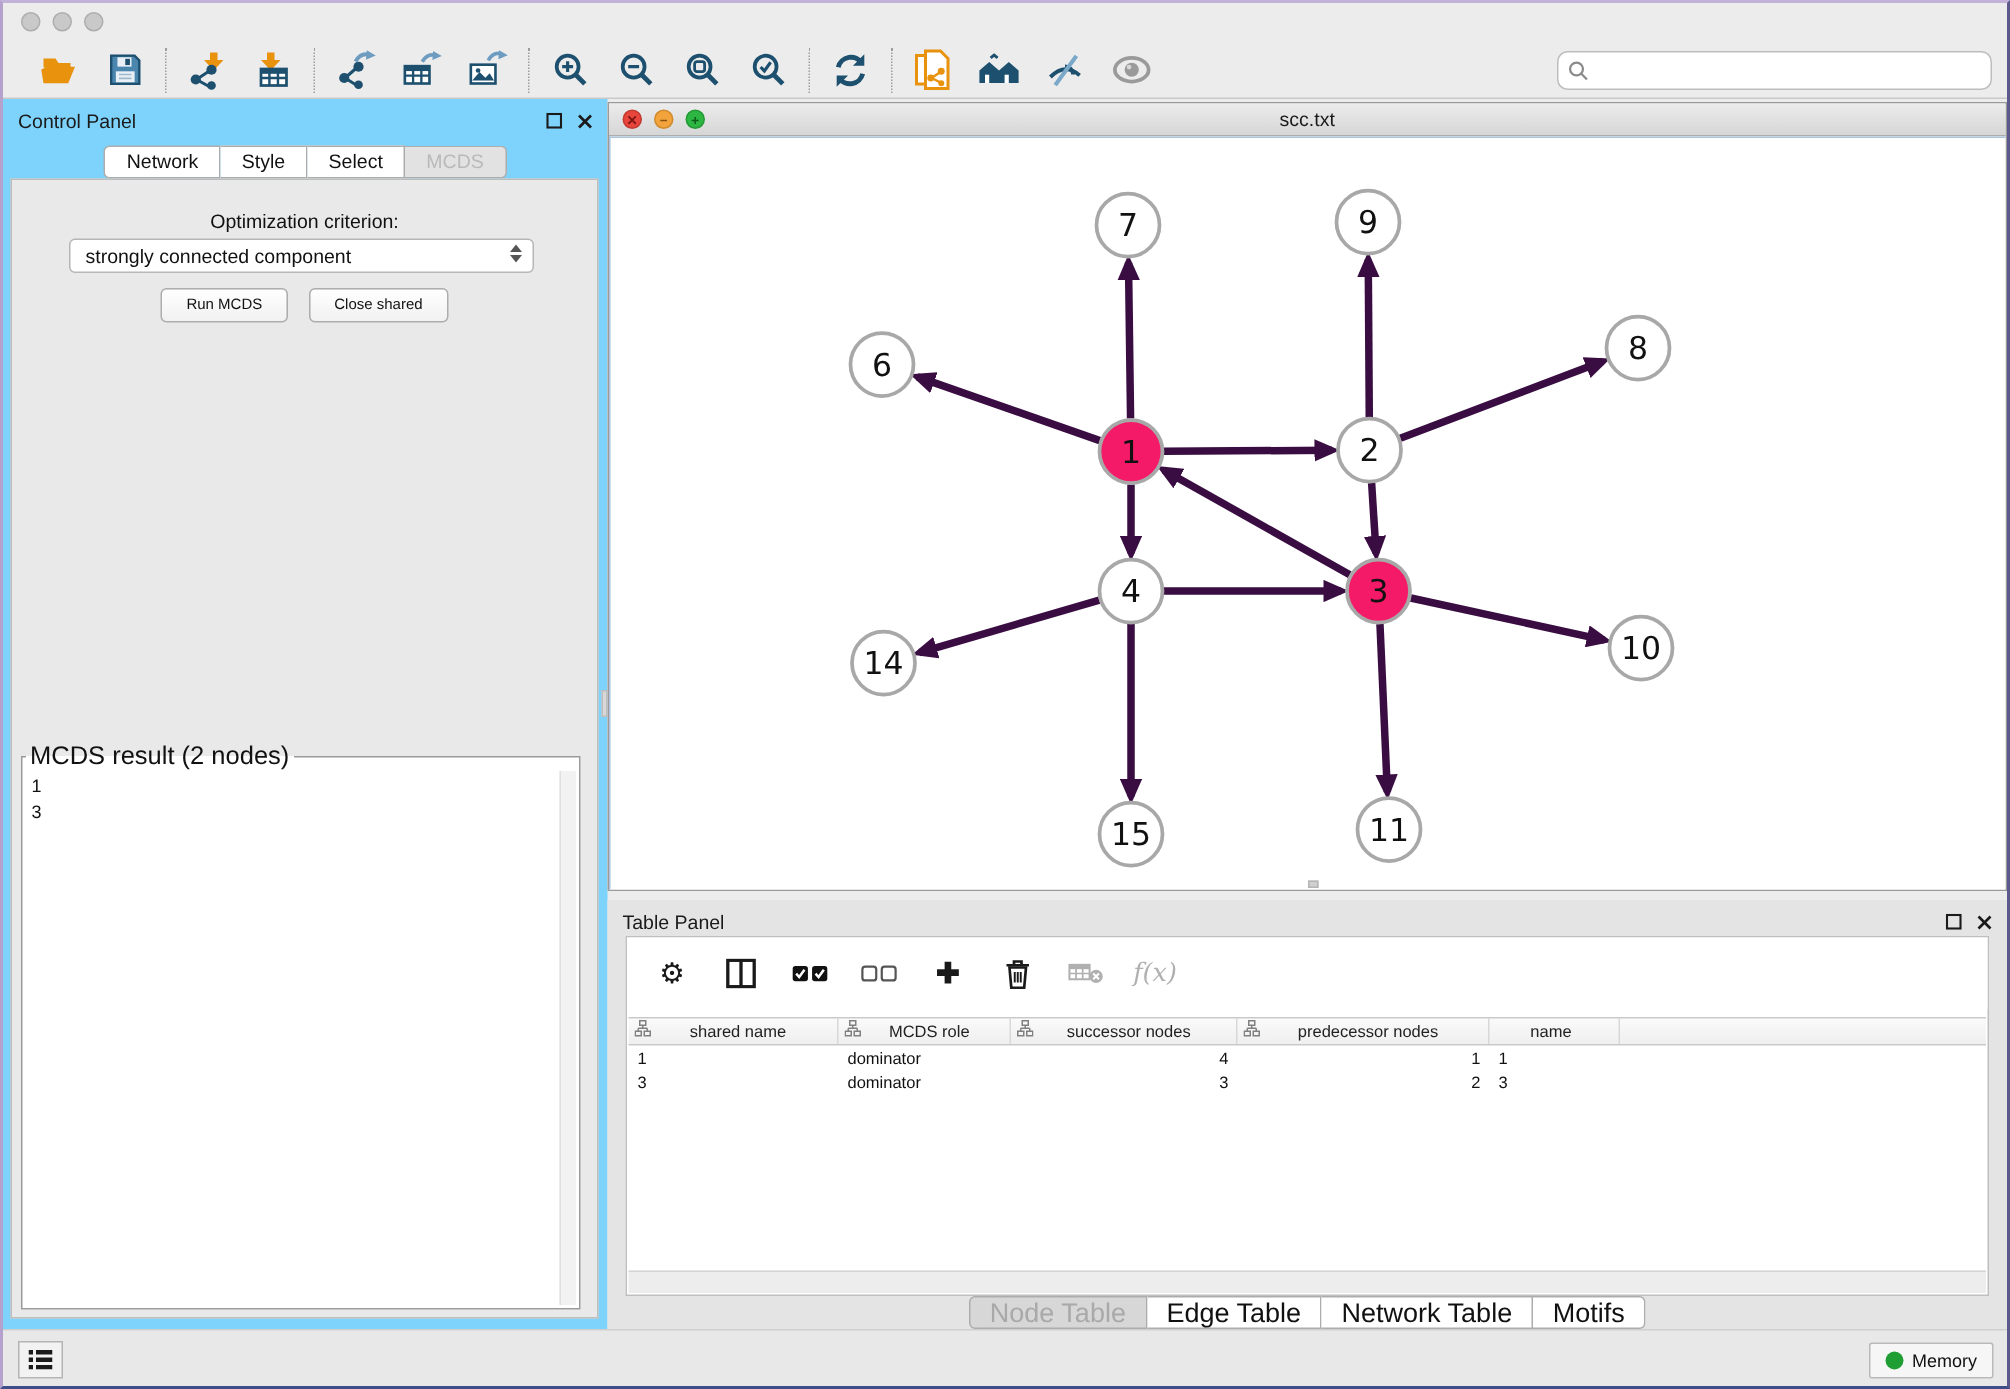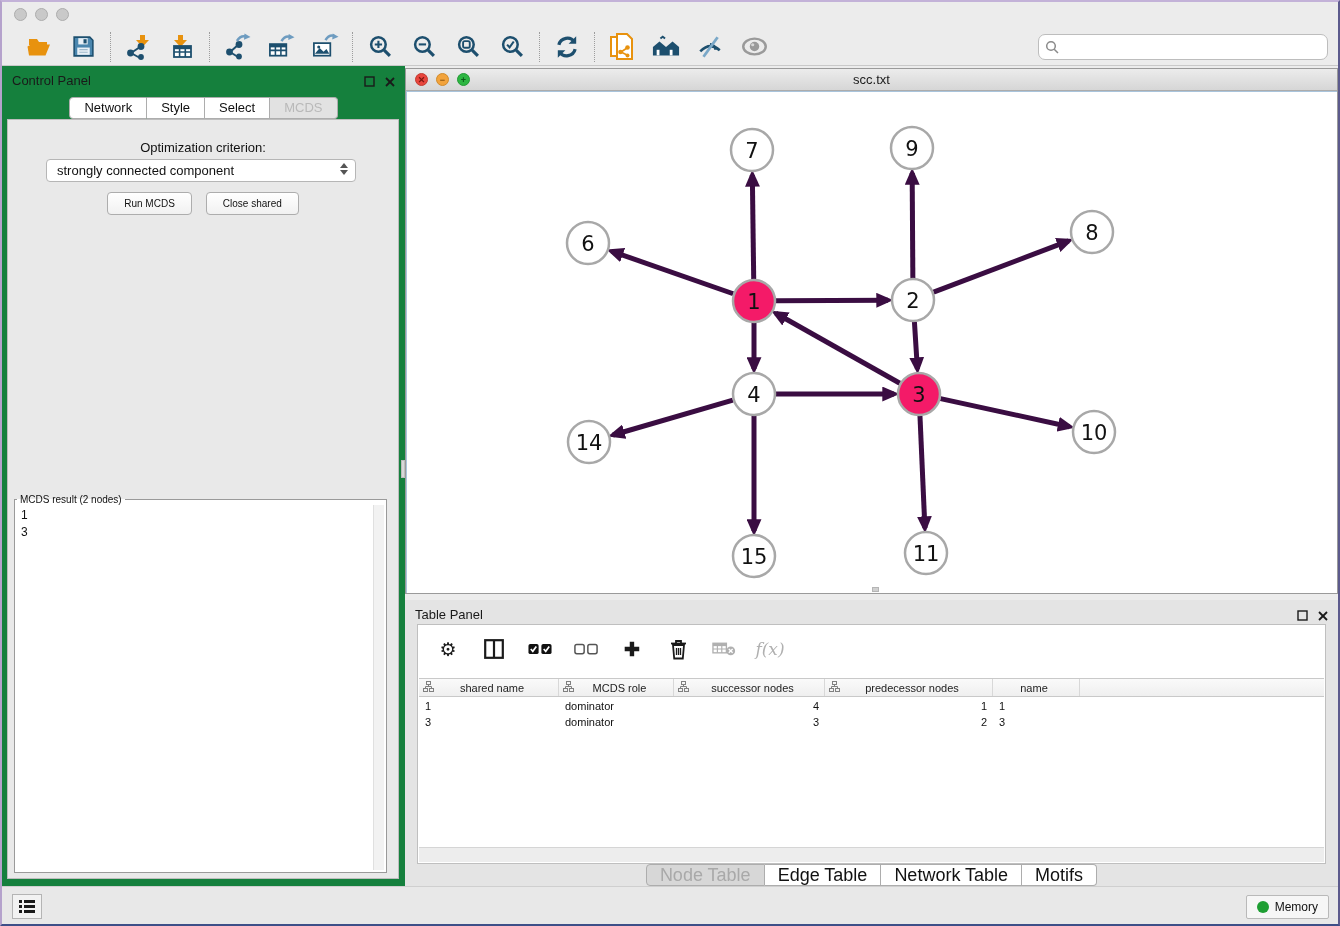--- a/index.html
+++ b/index.html
@@ -21,21 +21,21 @@
     border-bottom:1px solid #c9c9c9; display:flex; align-items:center; padding:0 10px; }
   .tgroup { display:flex; align-items:center; gap:16px; padding:0 13px; }
   .tsep { width:0; height:30px; border-left:1px dotted #9d9d9d; }
   .tbtn { width:28px; height:28px; display:flex; align-items:center; justify-content:center; cursor:default; }
   .searchwrap { margin-left:auto; position:relative; width:290px; height:26px; }
   .searchwrap input { width:100%; height:100%; border:1px solid #bdbdbd; border-radius:7px;
     background:#fff; padding-left:26px; font-size:13px; outline:none; }
   .search-glass { position:absolute; left:7px; top:6px; }
 
   
-  .control-panel { position:absolute; left:0; top:64px; width:403px; height:822px; background:#15803d; }
+  .control-panel { position:absolute; left:0; top:64px; width:403px; height:822px; background:#7dd3fc; }
   .panel-head { position:absolute; left:0; top:0; right:0; height:28px; }
   .panel-head .ptitle { position:absolute; left:10px; top:7px; font-size:13px; color:#1a1a1a; }
   .panel-icons { position:absolute; right:10px; top:7px; display:flex; gap:10px; align-items:center; }
   .cp-tabs { position:absolute; left:0; right:0; top:31px; display:flex; justify-content:center; }
   .cp-tab { height:22px; line-height:20px; padding:0 14px; font-size:13px; background:#fff;
     border:1px solid #adadad; border-left:none; color:#111; cursor:default; }
   .cp-tab:first-child { border-left:1px solid #adadad; border-radius:4px 0 0 4px; }
   .cp-tab:last-child { border-radius:0 4px 4px 0; }
   .cp-tab.active { background:#e2e2e2; color:#b9b9b9; }
   .cp-content { position:absolute; left:5px; right:6px; top:53px; bottom:9px;
@@ -46,21 +46,21 @@
     display:flex; align-items:center; padding-left:10px; }
   .combo .arrows { position:absolute; right:7px; top:3px; display:flex; flex-direction:column; gap:2px; }
   .combo .arrows i { width:0; height:0; border-left:4px solid transparent; border-right:4px solid transparent; }
   .combo .arrows i.up { border-bottom:5px solid #555; }
   .combo .arrows i.dn { border-top:5px solid #555; }
   .btnrow { position:absolute; left:0; right:0; top:72px; display:flex; justify-content:center; gap:14px; }
   .mbtn { height:23px; padding:0 16px; font-size:10px; color:#111; background:linear-gradient(#ffffff,#f1f1f1);
     border:1px solid #adadad; border-radius:4px; cursor:default; font-family:"Liberation Sans",sans-serif; }
   fieldset.resultbox { position:absolute; left:6px; right:11px; top:374px; bottom:5px;
     border:1px solid #9a9a9a; background:#fff; }
-  fieldset.resultbox legend { font-size:10px; color:#111; margin-left:2px; padding:0 3px; background:transparent; }
+  fieldset.resultbox legend { font-size:17px; color:#111; margin-left:2px; padding:0 3px; background:transparent; }
   .result-lines { position:absolute; left:2px; top:0; right:14px; bottom:2px; background:#fff;
     font-size:12px; line-height:17px; padding:2px 0 0 4px; white-space:pre-line; color:#111; }
   .result-scroll { position:absolute; right:2px; top:0; bottom:2px; width:11px; background:#f2f2f2; border-left:1px solid #e0e0e0; }
 
   
   .net-window { position:absolute; left:403px; top:66px; width:933px; height:526px;
     border:1px solid #9a9a9a; background:#fff; }
   .net-titlebar { position:absolute; left:0; top:0; right:0; height:22px;
     background:linear-gradient(#ececec,#d6d6d6); border-bottom:1px solid #acacac; }
   .net-traffic { position:absolute; left:9px; top:4px; display:flex; gap:8px; }

